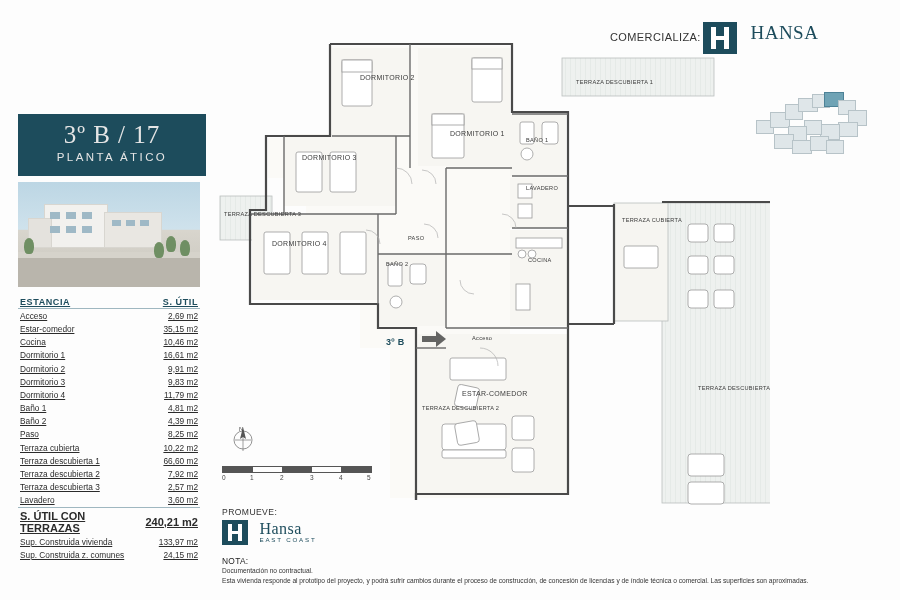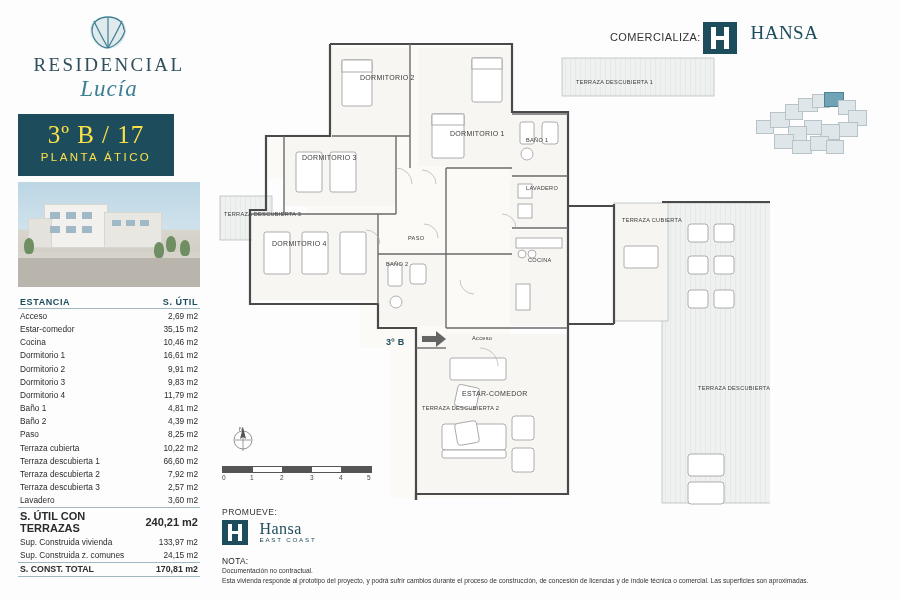--- a/index.html
+++ b/index.html
@@ -22,43 +22,43 @@
     font-size:19px;letter-spacing:2.4px;color:#2f4f5c;font-weight:400;
     font-family:"Liberation Serif", serif;
   }
   .brand-script{
     position:absolute;left:0;top:62px;width:190px;text-align:center;
     font-size:23px;color:#3d7f93;font-style:italic;
     font-family:"Liberation Serif", serif;letter-spacing:1px;
   }
 
   .unit-box{
-    position:absolute;left:4px;top:100px;width:156px;height:62px;
-    background:#1d4c5c;color:#fde047;text-align:center;
+    position:absolute;left:4px;top:100px;width:188px;height:62px;
+    background:#1d4c5c;color:#e5e5e5;text-align:center;
   }
   .unit-title{font-size:25px;padding-top:7px;letter-spacing:1px;font-family:"Liberation Serif", serif;}
   .unit-sub{font-size:11.5px;letter-spacing:2.4px;padding-top:2px;}
 
   .render{
     position:absolute;left:4px;top:168px;width:182px;height:105px;
     background:linear-gradient(#bcd6e4 0%,#cfe2ec 45%,#d8d5cd 46%,#c9c6bd 100%);
     overflow:hidden;
   }
   .render .bldg{position:absolute;background:#f2f1ee;border:1px solid #d8d6d0;}
   .render .b1{left:26px;top:22px;width:62px;height:42px;}
   .render .b2{left:86px;top:30px;width:56px;height:34px;background:#e9e7e2;}
   .render .b3{left:10px;top:36px;width:22px;height:28px;background:#e4e2dd;}
   .render .road{position:absolute;left:0;top:76px;width:182px;height:29px;background:#b9b5ac;}
   .render .kerb{position:absolute;left:0;top:70px;width:182px;height:6px;background:#d6d3cb;}
   .render .tree{position:absolute;width:10px;height:16px;background:#6f8f63;border-radius:50% 50% 40% 40%;}
   .render .win{position:absolute;background:#9fb9c6;}
 
   .table-wrap{position:absolute;left:4px;top:281px;width:182px;}
   table.areas{width:100%;border-collapse:collapse;font-size:8.3px;}
-  table.areas td{padding:1.6px 2px;}
+  table.areas td{padding:1.6px 2px;text-decoration:underline;}
   .th-row td{
     font-size:9px;font-weight:bold;color:#1d4c5c;letter-spacing:.6px;
     border-bottom:1px solid #9fb7c0;padding-bottom:3px;
   }
   .num{text-align:right;white-space:nowrap;}
   .sep-top td{border-top:1px solid #9fb7c0;padding-top:3px;}
   .total-row td{font-weight:bold;font-size:11px;padding-top:3px;padding-bottom:3px;}
   .grand-row td{
     font-weight:bold;font-size:8.8px;border-top:1px solid #9fb7c0;
     border-bottom:1px solid #9fb7c0;padding-top:4px;padding-bottom:4px;
@@ -122,37 +122,20 @@
   .planlabel.sm{font-size:5.6px;}
   .planlabel.bold{font-weight:bold;}
 </style>
 </head>
 <body>
 
 <div class="page">
 
   <div class="left">
 
-    <div class="logo-block">
-      <div class="shell">
-        <svg width="40" height="34" viewBox="0 0 40 34">
-          <g fill="#3d7f93">
-            <path d="M20 33 C10 33 2 24 2 14 C2 6 9 1 20 1 C31 1 38 6 38 14 C38 24 30 33 20 33 Z" opacity="0.15"></path>
-            <path d="M20 32 C12 32 4 23 4 14" fill="none" stroke="#3d7f93" stroke-width="1.2"></path>
-            <path d="M20 32 C20 22 20 10 20 2" fill="none" stroke="#3d7f93" stroke-width="1.2"></path>
-            <path d="M20 32 C25 23 31 12 34 5" fill="none" stroke="#3d7f93" stroke-width="1.2"></path>
-            <path d="M20 32 C15 23 9 12 6 5" fill="none" stroke="#3d7f93" stroke-width="1.2"></path>
-            <path d="M20 32 C28 30 35 23 37 14" fill="none" stroke="#3d7f93" stroke-width="1.2"></path>
-            <path d="M4 14 C4 6 11 1 20 1 C29 1 36 6 36 14" fill="none" stroke="#3d7f93" stroke-width="1.4"></path>
-          </g>
-        </svg>
-      </div>
-      <div class="brand-main">RESIDENCIAL</div>
-      <div class="brand-script">Lucía</div>
-    </div>
 
     <div class="unit-box">
       <div class="unit-title">3º B / 17</div>
       <div class="unit-sub">PLANTA ÁTICO</div>
     </div>
 
     <div class="render">
       <div class="bldg b1"></div>
       <div class="bldg b2"></div>
       <div class="bldg b3"></div>
@@ -249,24 +232,20 @@
 
           <tr>
               <td>Sup. Construida vivienda</td>
               <td class="num">133,97 m2</td>
             </tr>
           <tr>
               <td>Sup. Construida z. comunes</td>
               <td class="num">24,15 m2</td>
             </tr>
 
-          <tr class="grand-row">
-            <td>S. CONST. TOTAL</td>
-            <td class="num">170,81 m2</td>
-          </tr>
         </tbody>
       </table>
     </div>
   </div>
 
   <div class="comercializa">COMERCIALIZA:</div>
   <div class="hansa-logo-top">
     <span class="h-mark"><span class="h-bar"></span></span>
     <span class="h-text">
       <div class="l1">HANSA</div>

